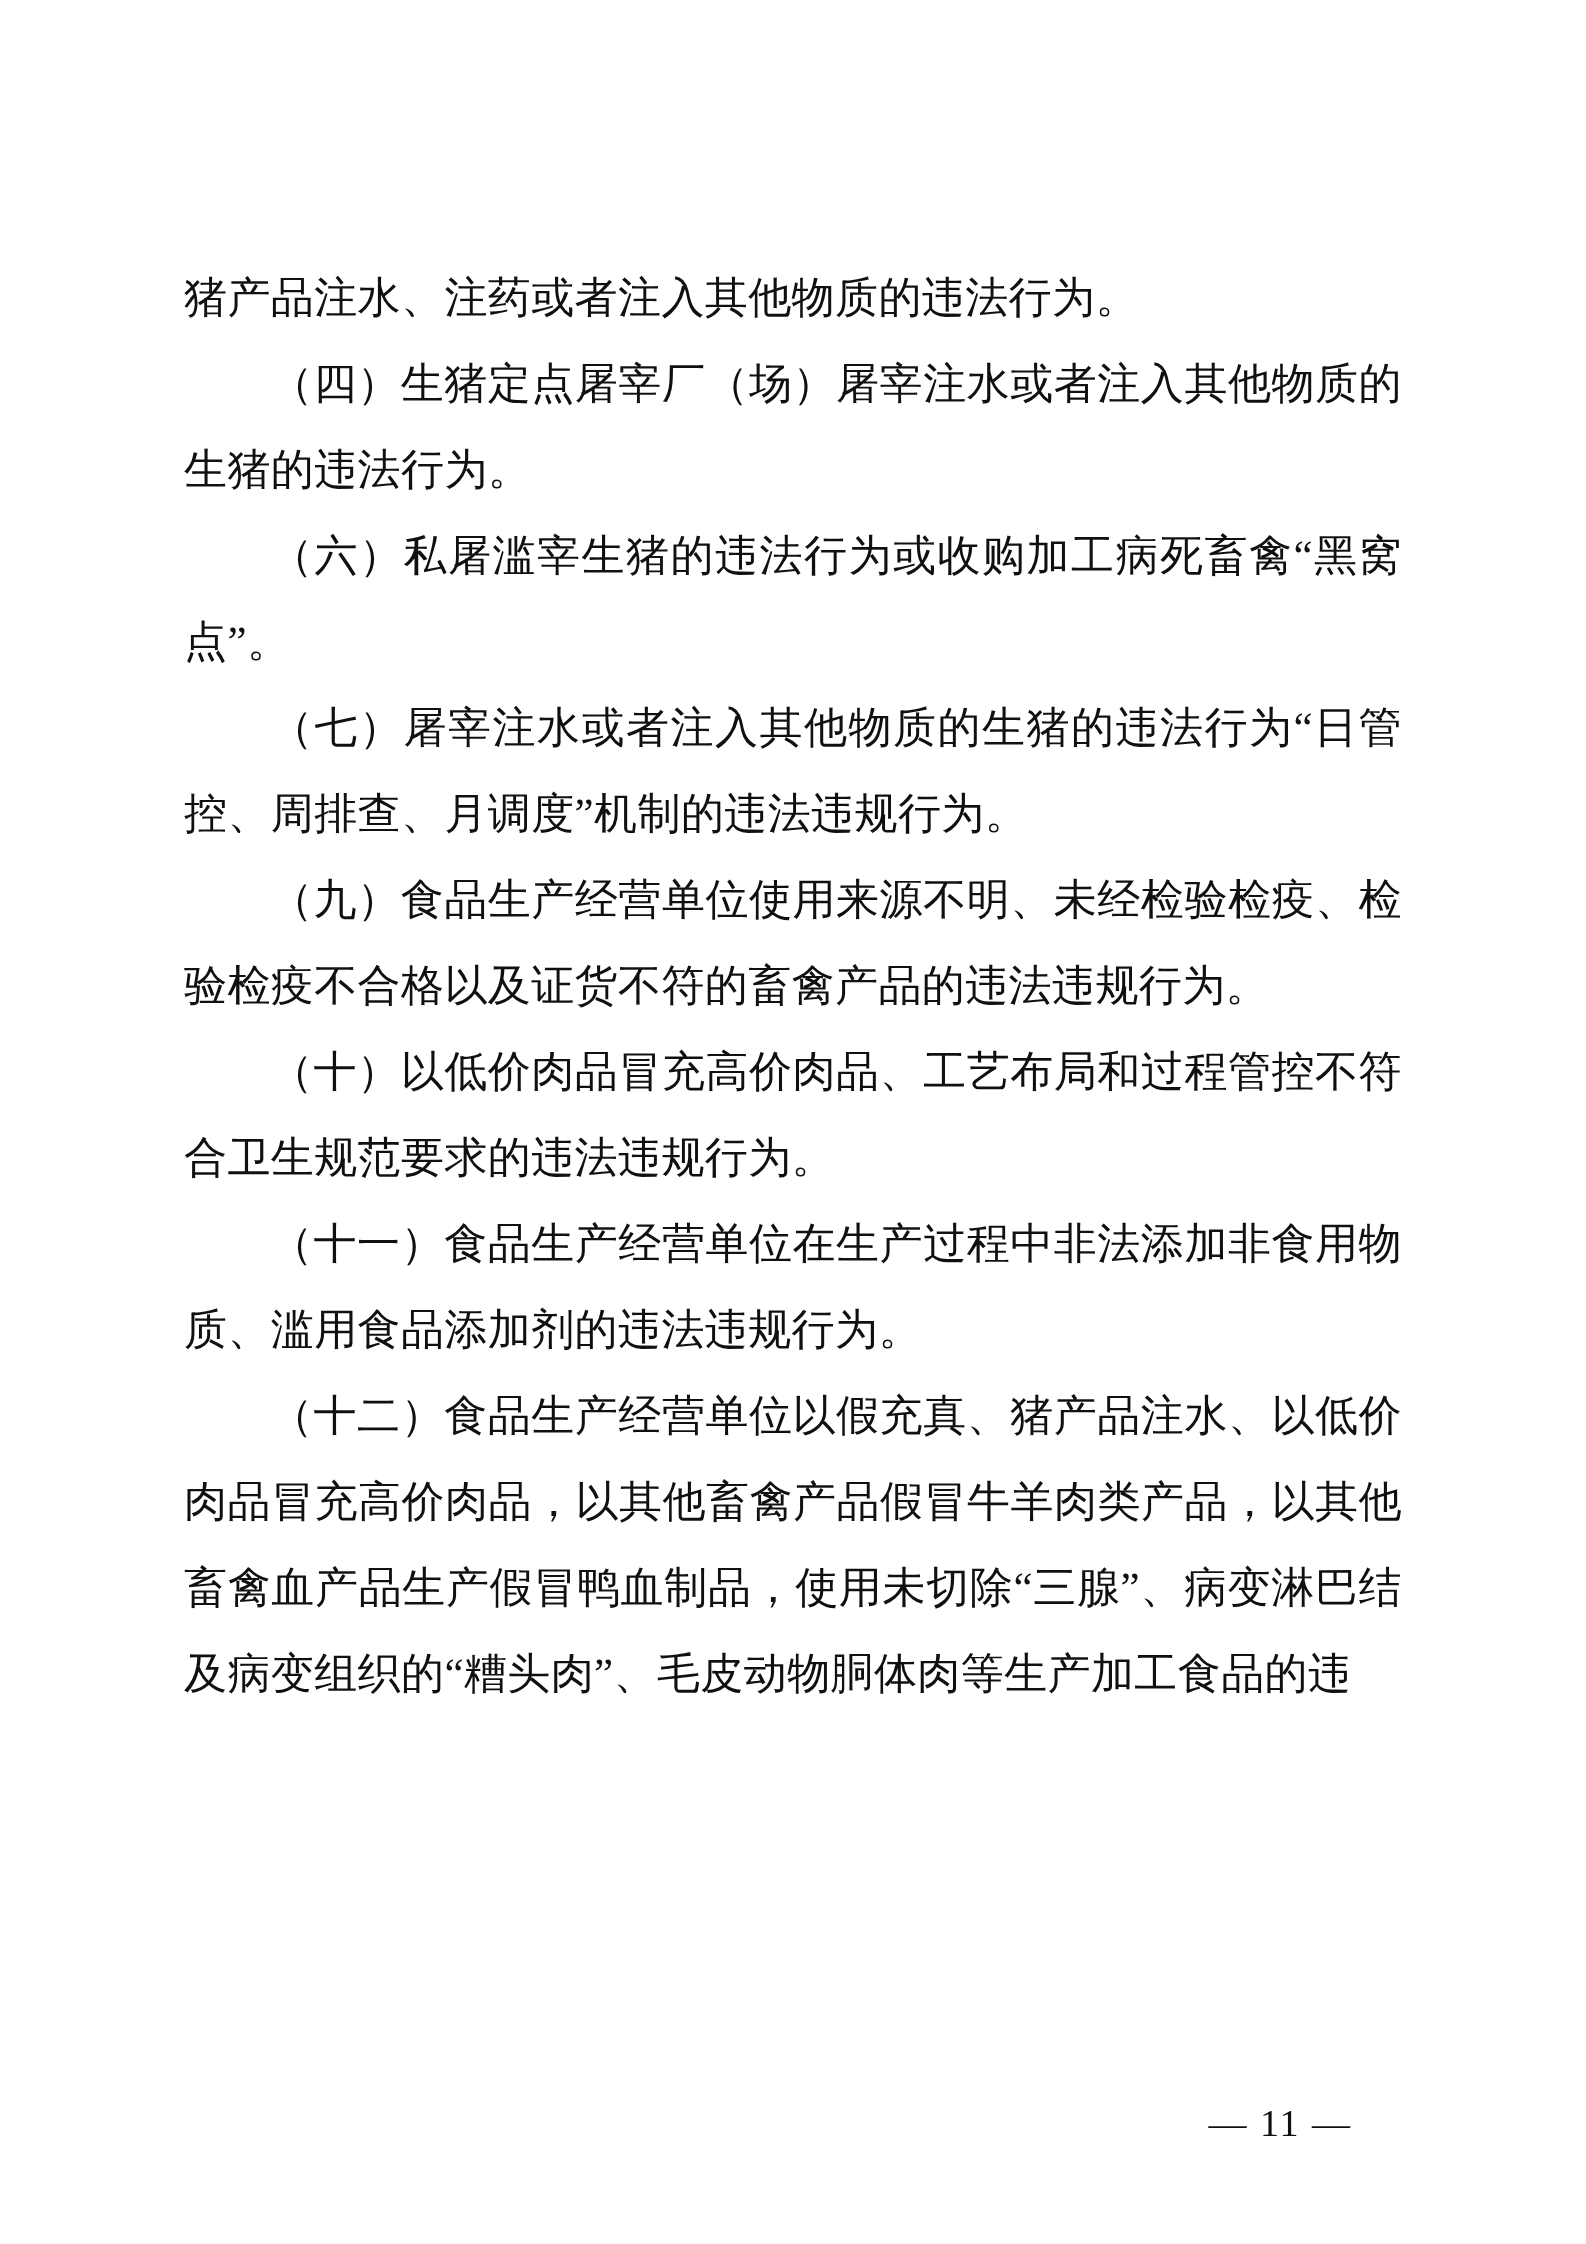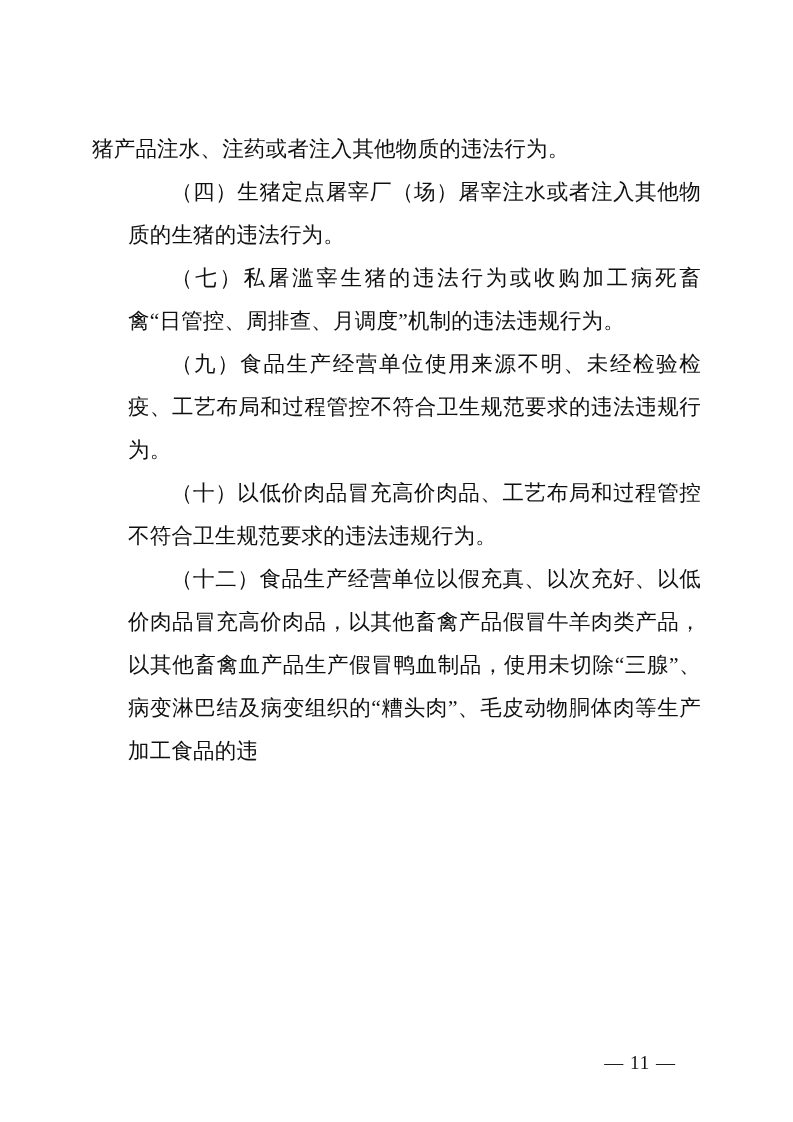--- a/index.html
+++ b/index.html
@@ -31,21 +31,20 @@
     font-size: 21.5px;
     line-height: 43px;
     text-align: justify;
     text-justify: inter-ideograph;
     margin: 0 0 0 0;
     letter-spacing: 0.2px;
     color: #101010;
   }
   .para.indent {
     text-indent: 43px;
-    margin-left: 36px;
   }
   .footer {
     position: absolute;
     left: 96px;
     right: 92px;
     bottom: 44px;
     height: 30px;
     text-align: right;
     font-size: 19px;
     line-height: 30px;
@@ -57,27 +56,29 @@
 <body>
 
 <div id="page">
   <div class="doc-body">
 
     <p class="para">猪产品注水、注药或者注入其他物质的违法行为。</p>
 
     <p class="para indent">（四）生猪定点屠宰厂（场）屠宰注水或者注入其他物质的生猪的违法行为。</p>
 
 
+    <p class="para indent">（六）私屠滥宰生猪的违法行为或收购加工病死畜禽“黑窝点”。</p>
 
-    <p class="para indent">（七）私屠滥宰生猪的违法行为或收购加工病死畜禽“日管控、周排查、月调度”机制的违法违规行为。</p>
+    <p class="para indent">（七）屠宰注水或者注入其他物质的生猪的违法行为“日管控、周排查、月调度”机制的违法违规行为。</p>
 
 
-    <p class="para indent">（九）食品生产经营单位使用来源不明、未经检验检疫、工艺布局和过程管控不符合卫生规范要求的违法违规行为。</p>
+    <p class="para indent">（九）食品生产经营单位使用来源不明、未经检验检疫、检验检疫不合格以及证货不符的畜禽产品的违法违规行为。</p>
 
     <p class="para indent">（十）以低价肉品冒充高价肉品、工艺布局和过程管控不符合卫生规范要求的违法违规行为。</p>
 
+    <p class="para indent">（十一）食品生产经营单位在生产过程中非法添加非食用物质、滥用食品添加剂的违法违规行为。</p>
 
-    <p class="para indent">（十二）食品生产经营单位以假充真、以次充好、以低价肉品冒充高价肉品，以其他畜禽产品假冒牛羊肉类产品，以其他畜禽血产品生产假冒鸭血制品，使用未切除“三腺”、病变淋巴结及病变组织的“糟头肉”、毛皮动物胴体肉等生产加工食品的违</p>
+    <p class="para indent">（十二）食品生产经营单位以假充真、猪产品注水、以低价肉品冒充高价肉品，以其他畜禽产品假冒牛羊肉类产品，以其他畜禽血产品生产假冒鸭血制品，使用未切除“三腺”、病变淋巴结及病变组织的“糟头肉”、毛皮动物胴体肉等生产加工食品的违</p>
 
   </div>
 
   <div class="footer">— 11 —</div>
 </div>
 
 </body></html>

